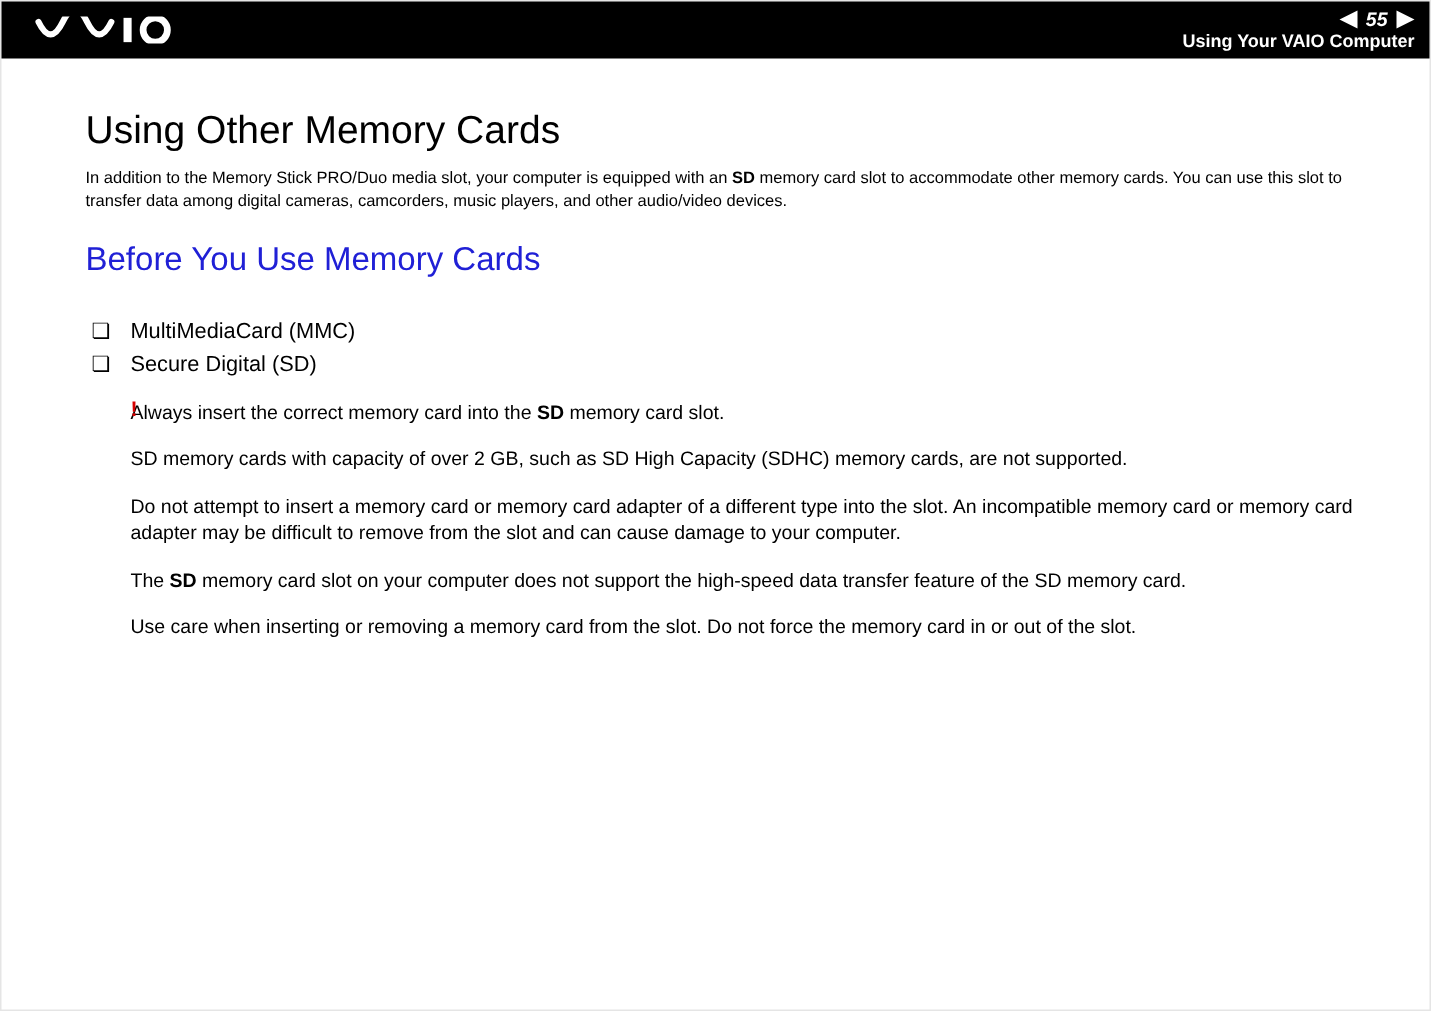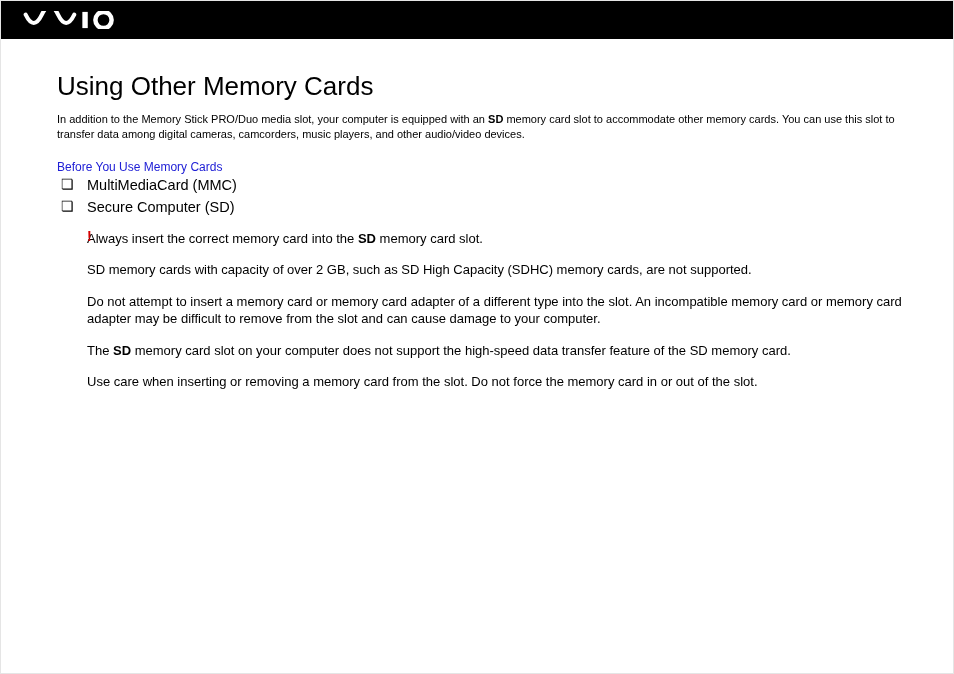--- a/index.html
+++ b/index.html
@@ -11,21 +11,21 @@
   .header-right { display: flex; flex-direction: column; align-items: flex-end; justify-content: center; gap: 0; }
   .pager { display: flex; align-items: center; gap: 0; line-height: 1; }
   .pager-num { background: #000; color: #fff; font-weight: bold; font-style: italic; font-size: 13px; padding: 0 4px; }
   .arrow { width: 0; height: 0; display: inline-block; }
   .arrow-left { border-top: 6px solid transparent; border-bottom: 6px solid transparent; border-right: 12px solid #fff; margin-right: 2px; }
   .arrow-right { border-top: 6px solid transparent; border-bottom: 6px solid transparent; border-left: 12px solid #fff; margin-left: 2px; }
   .section-label { font-weight: bold; font-size: 12px; color: #fff; margin-top: 1px; }
   .content { padding: 32px 40px 20px 56px; flex: 1; overflow: hidden; }
   h1 { font-size: 26px; font-weight: 400; margin-bottom: 10px; }
   .intro { font-size: 11px; line-height: 1.35; margin-bottom: 18px; }
-  h2 { font-size: 12px; font-weight: 400; color: #2020d6; margin-bottom: 0; }
+  h2 { font-size: 22px; font-weight: 400; color: #2020d6; margin-bottom: 24px; }
   .sub-intro { font-size: 14.5px; line-height: 1.4; margin-bottom: 8px; }
   ul.cards { list-style: none; margin: 0 0 8px 0; }
   ul.cards li { font-size: 14.5px; padding: 3px 0 3px 30px; position: relative; }
   ul.cards li::before { content: "❏"; position: absolute; left: 4px; top: 2px; font-size: 14px; }
   .latest { font-size: 14.5px; margin-top: 4px; margin-bottom: 14px; }
   .note-block { padding-left: 30px; position: relative; }
   .bang { position: absolute; left: 30px; top: -2px; color: #d60000; font-weight: bold; font-size: 14px; }
   .note-block p { font-size: 13px; line-height: 1.35; margin-bottom: 14px; font-family: Liberation Sans, sans-serif; }
   .note-block p:first-of-type { margin-top: 12px; }
   b, .bold { font-weight: bold; }
@@ -36,33 +36,41 @@
 <div class="page-wrap">
 
   <div class="header-bar">
     <div class="logo">
       <svg viewBox="0 0 210 40" width="110">
         <path d="M2 8 Q 20 45 38 8 Q 56 -29 74 8 Q 92 45 110 8" stroke="#fff" stroke-width="9" fill="none" stroke-linecap="round"></path>
         <rect x="128" y="2" width="12" height="36" fill="#fff"></rect>
         <circle cx="175" cy="20" r="18" stroke="#fff" stroke-width="10" fill="none"></circle>
       </svg>
     </div>
+    <div class="header-right">
+      <div class="pager">
+        <span class="arrow arrow-left"></span>
+        <span class="pager-num">55</span>
+        <span class="arrow arrow-right"></span>
+      </div>
+      <div class="section-label">Using Your VAIO Computer</div>
+    </div>
   </div>
 
   <div class="content">
     <h1>Using Other Memory Cards</h1>
     <p class="intro">
       <span>In addition to the Memory Stick PRO/Duo media slot, your computer is equipped with an </span><b>SD</b><span> memory card slot to accommodate other memory cards. You can use this slot to transfer data among digital cameras, camcorders, music players, and other audio/video devices.</span>
     </p>
 
     <h2>Before You Use Memory Cards</h2>
 
     <ul class="cards">
       <li>MultiMediaCard (MMC)</li>
-      <li>Secure Computer (SD)</li>
+      <li>Secure Digital (SD)</li>
     </ul>
 
 
     <div class="note-block">
       <span class="bang">!</span>
       <p>
         <span>Always insert the correct memory card into the </span><b>SD</b><span> memory card slot.</span>
       </p>
       <p><span>SD memory cards with capacity of over 2 GB, such as SD High Capacity (SDHC) memory cards, are not supported.</span></p>
       <p><span>Do not attempt to insert a memory card or memory card adapter of a different type into the slot. An incompatible memory card or memory card adapter may be difficult to remove from the slot and can cause damage to your computer.</span></p>

